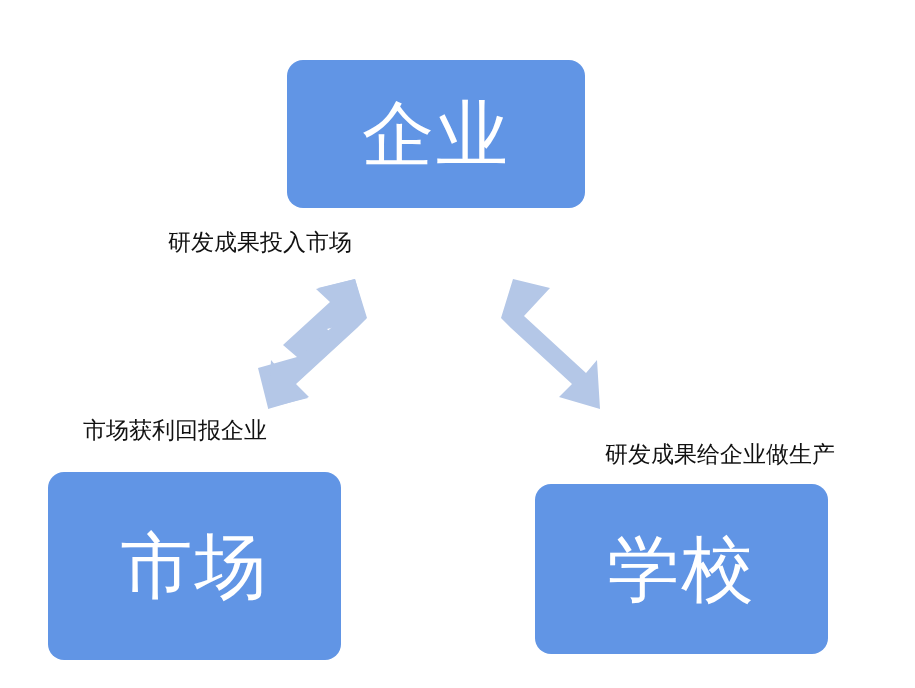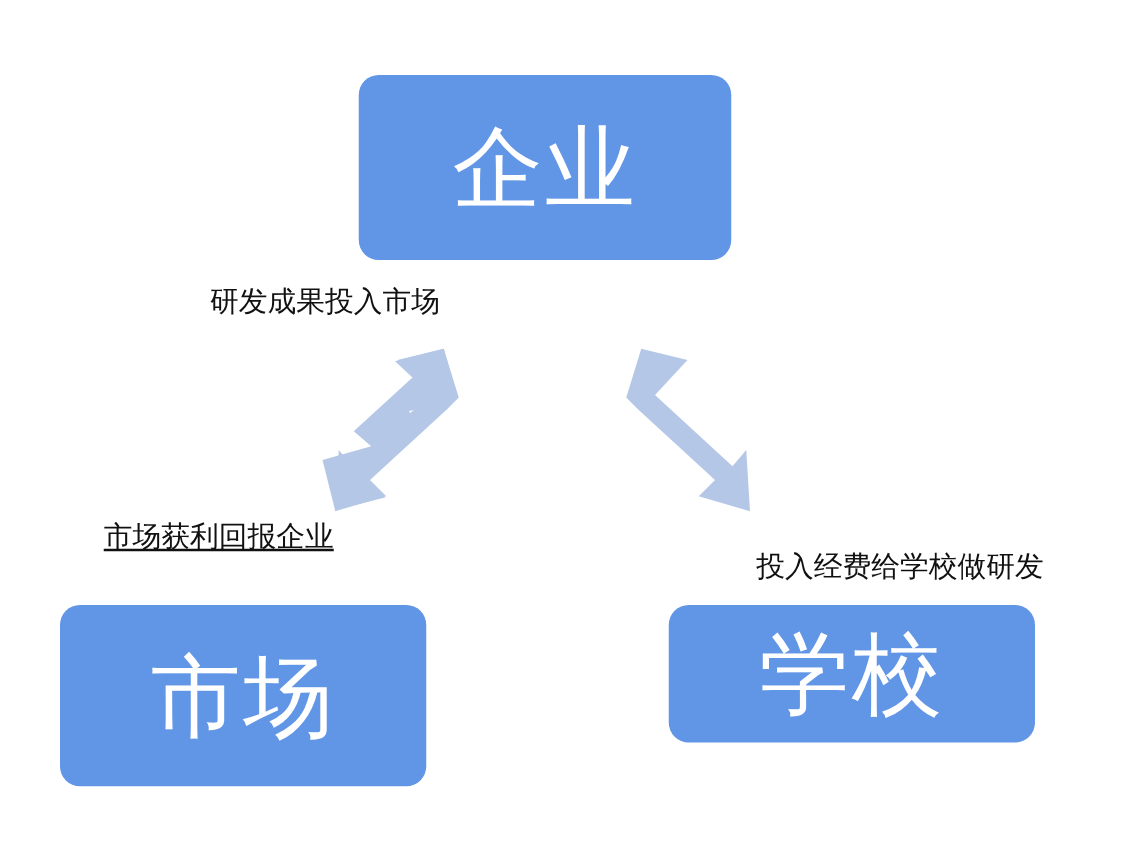--- a/index.html
+++ b/index.html
@@ -49,22 +49,22 @@
     position: absolute;
     left: 0;
     top: 0;
     width: 915px;
     height: 688px;
     pointer-events: none;
   }
 
   
   #node-enterprise { left: 287px; top: 60px;  width: 298px; height: 148px; }
-  #node-market     { left: 48px;  top: 484px; width: 293px; height: 145px; justify-content: center; }
-  #node-school     { left: 535px; top: 484px; width: 293px; height: 110px; }
+  #node-market     { left: 48px;  top: 472px; width: 293px; height: 188px; justify-content: center; }
+  #node-school     { left: 535px; top: 484px; width: 293px; height: 170px; }
 
   
   #label-rd-to-market      { left: 168px; top: 218px; margin-top: 12px; }
   #label-fund-to-school    { left: 566px; top: 239px; }
   #label-profit-to-ent     { left: 83px;  top: 418px; }
   #label-rd-to-production  { left: 605px; top: 442px; }
 </style>
 </head>
 <body style="background: rgb(255, 255, 255);">
 
@@ -90,17 +90,17 @@
     <span class="node-label" style="color: rgb(255, 255, 255);">市场</span>
   </div>
 
   <div class="node-box" id="node-school" style="background: rgb(97, 149, 229);">
     <span class="node-label" style="color: rgb(255, 255, 255);">学校</span>
   </div>
 
   <div class="edge-label" id="label-rd-to-market" style="color: rgb(17, 17, 17);">研发成果投入市场</div>
 
 
-  <div class="edge-label" id="label-profit-to-ent" style="color: rgb(17, 17, 17); text-decoration: underline;">市场获利回报企业</div>
+  <div class="edge-label" id="label-profit-to-ent" style="color: rgb(17, 17, 17);">市场获利回报企业</div>
 
-  <div class="edge-label" id="label-rd-to-production" style="color: rgb(17, 17, 17);">投入经费给学校做研发</div>
+  <div class="edge-label" id="label-rd-to-production" style="color: rgb(17, 17, 17);">研发成果给企业做生产</div>
 
 </div>
 
 </body></html>

